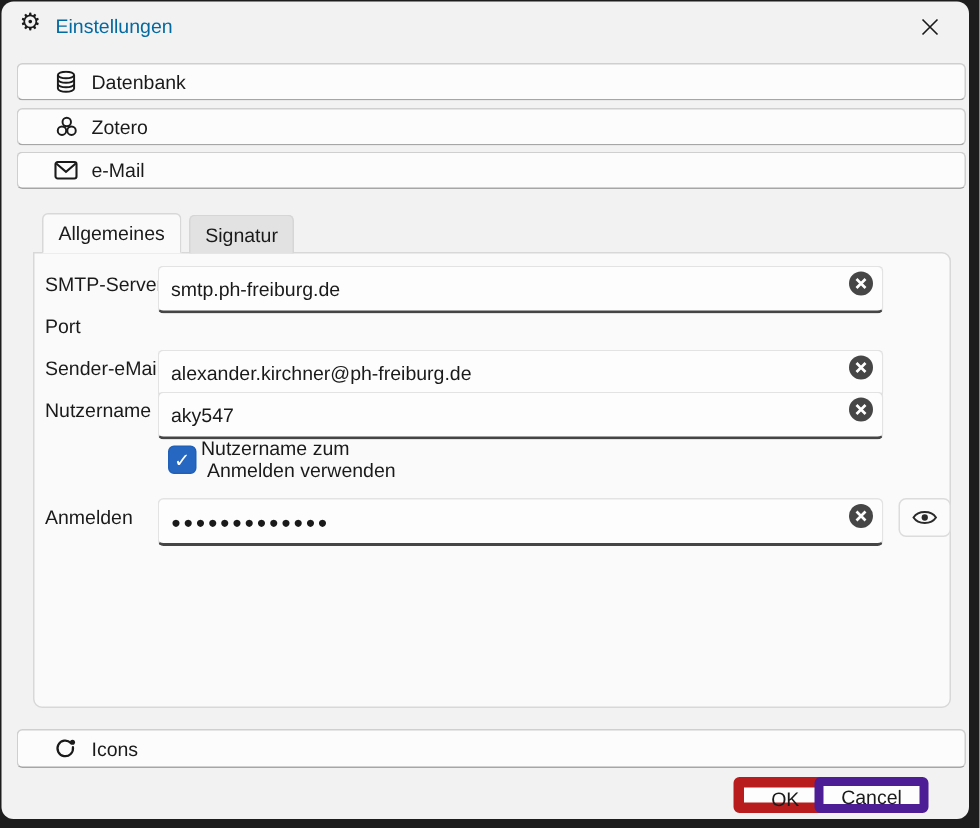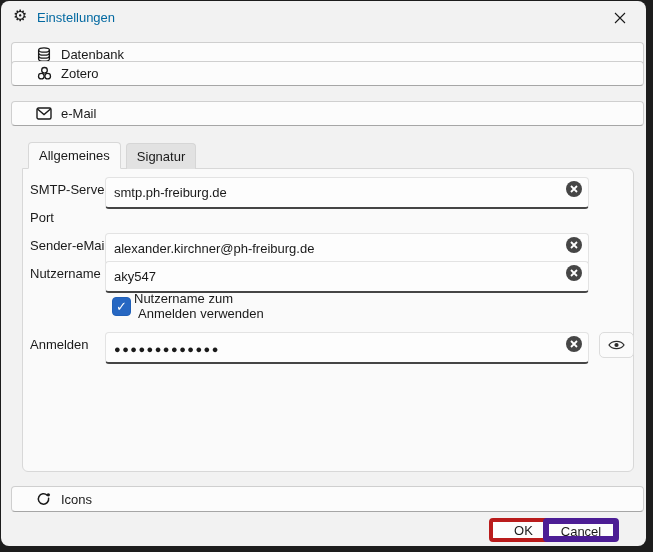--- a/index.html
+++ b/index.html
@@ -110,21 +110,21 @@
   }
   
   .btn {
     position:absolute; top:517px; height:24px;
     border-radius:4px;
     background:#fdfdfd;
     font-family:"Liberation Sans", sans-serif;
     font-size:13px; color:#1a1a1a;
     cursor:pointer;
   }
-  .btn.ok { left:488px; width:69px; border:4px solid #b91c1c; }
+  .btn.ok { left:488px; width:69px; border:7px solid #b91c1c; }
   .btn.cancel { left:542px; width:76px; border:6px solid #4c1d95; }
 </style>
 </head>
 <body>
 
 <div class="dialog">
 
   <div class="titlebar">
     <span class="gear-glyph">⚙</span>
     <span class="title-text">Einstellungen</span>
@@ -142,21 +142,21 @@
       <svg width="14" height="15" viewBox="0 0 14 15">
         <ellipse cx="7" cy="3" rx="5.4" ry="2.2" fill="none" stroke="#1a1a1a" stroke-width="1.3"></ellipse>
         <path d="M1.6 3 V12 A5.4 2.2 0 0 0 12.4 12 V3" fill="none" stroke="#1a1a1a" stroke-width="1.3"></path>
         <path d="M1.6 6 A5.4 2.2 0 0 0 12.4 6" fill="none" stroke="#1a1a1a" stroke-width="1.3"></path>
         <path d="M1.6 9 A5.4 2.2 0 0 0 12.4 9" fill="none" stroke="#1a1a1a" stroke-width="1.3"></path>
       </svg>
     </span>
     <span class="slabel">Datenbank</span>
   </div>
 
-  <div class="secbar" style="top:60px">
+  <div class="secbar" style="top:71px">
     <span class="sicon">
       <svg width="15" height="15" viewBox="0 0 16 16">
         <circle cx="8" cy="4.6" r="3" fill="none" stroke="#1a1a1a" stroke-width="1.4"></circle>
         <circle cx="4.6" cy="10.8" r="3" fill="none" stroke="#1a1a1a" stroke-width="1.4"></circle>
         <circle cx="11.4" cy="10.8" r="3" fill="none" stroke="#1a1a1a" stroke-width="1.4"></circle>
       </svg>
     </span>
     <span class="slabel">Zotero</span>
   </div>
 

